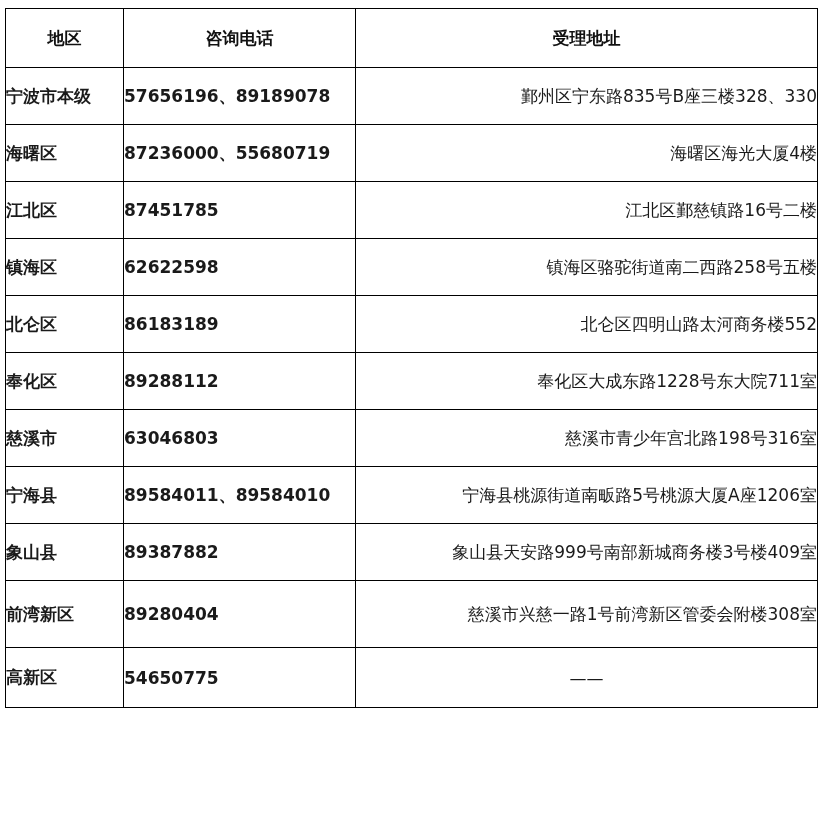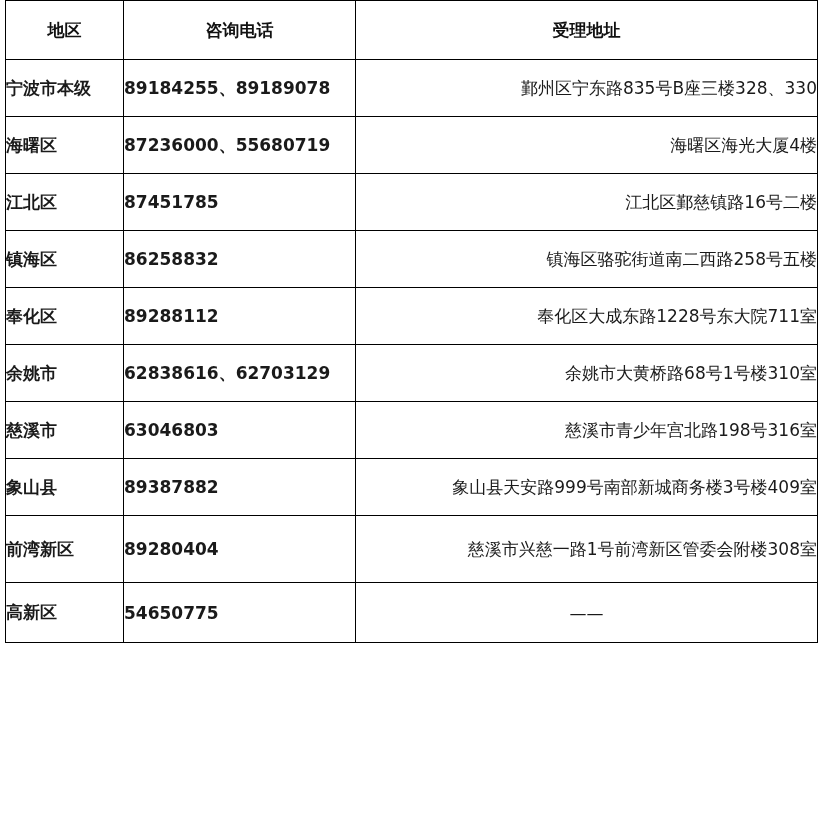--- a/index.html
+++ b/index.html
@@ -11,21 +11,21 @@
       width: 824px;
       height: 835px;
       position: relative;
       overflow: hidden;
       font-family: "DejaVu Sans", "Liberation Sans", sans-serif;
       color: #1a1a1a;
     }
     table.contacts {
       position: absolute;
       left: 5px;
-      top: 0;
+      top: 8px;
       border-collapse: collapse;
       table-layout: fixed;
       width: 812px;
     }
     table.contacts th,
     table.contacts td {
       border: 1.5px solid #000000;
       font-size: 17px;
       padding: 0;
       white-space: nowrap;
@@ -74,52 +74,57 @@
   <thead>
     <tr>
       <th>地区</th>
       <th>咨询电话</th>
       <th>受理地址</th>
     </tr>
   </thead>
   <tbody>
     <tr>
       <td class="region">宁波市本级</td>
-      <td class="phone">89184255、89189078</td>
+      <td class="phone">57656196、89189078</td>
       <td class="address">鄞州区宁东路835号B座三楼328、330</td>
     </tr>
     <tr>
       <td class="region">海曙区</td>
       <td class="phone">87236000、55680719</td>
       <td class="address">海曙区海光大厦4楼</td>
     </tr>
     <tr>
       <td class="region">江北区</td>
       <td class="phone">87451785</td>
       <td class="address">江北区鄞慈镇路16号二楼</td>
     </tr>
     <tr>
       <td class="region">镇海区</td>
-      <td class="phone">86258832</td>
+      <td class="phone">62622598</td>
       <td class="address">镇海区骆驼街道南二西路258号五楼</td>
+    </tr>
+    <tr>
+      <td class="region">北仑区</td>
+      <td class="phone">86183189</td>
+      <td class="address">北仑区四明山路太河商务楼552</td>
     </tr>
     <tr>
       <td class="region">奉化区</td>
       <td class="phone">89288112</td>
       <td class="address">奉化区大成东路1228号东大院711室</td>
     </tr>
     <tr>
-      <td class="region">余姚市</td>
-      <td class="phone">62838616、62703129</td>
-      <td class="address">余姚市大黄桥路68号1号楼310室</td>
-    </tr>
-    <tr>
       <td class="region">慈溪市</td>
       <td class="phone">63046803</td>
       <td class="address">慈溪市青少年宫北路198号316室</td>
+    </tr>
+    <tr>
+      <td class="region">宁海县</td>
+      <td class="phone">89584011、89584010</td>
+      <td class="address">宁海县桃源街道南畈路5号桃源大厦A座1206室</td>
     </tr>
     <tr>
       <td class="region">象山县</td>
       <td class="phone">89387882</td>
       <td class="address">象山县天安路999号南部新城商务楼3号楼409室</td>
     </tr>
     <tr class="tall">
       <td class="region">前湾新区</td>
       <td class="phone">89280404</td>
       <td class="address">慈溪市兴慈一路1号前湾新区管委会附楼308室</td>

